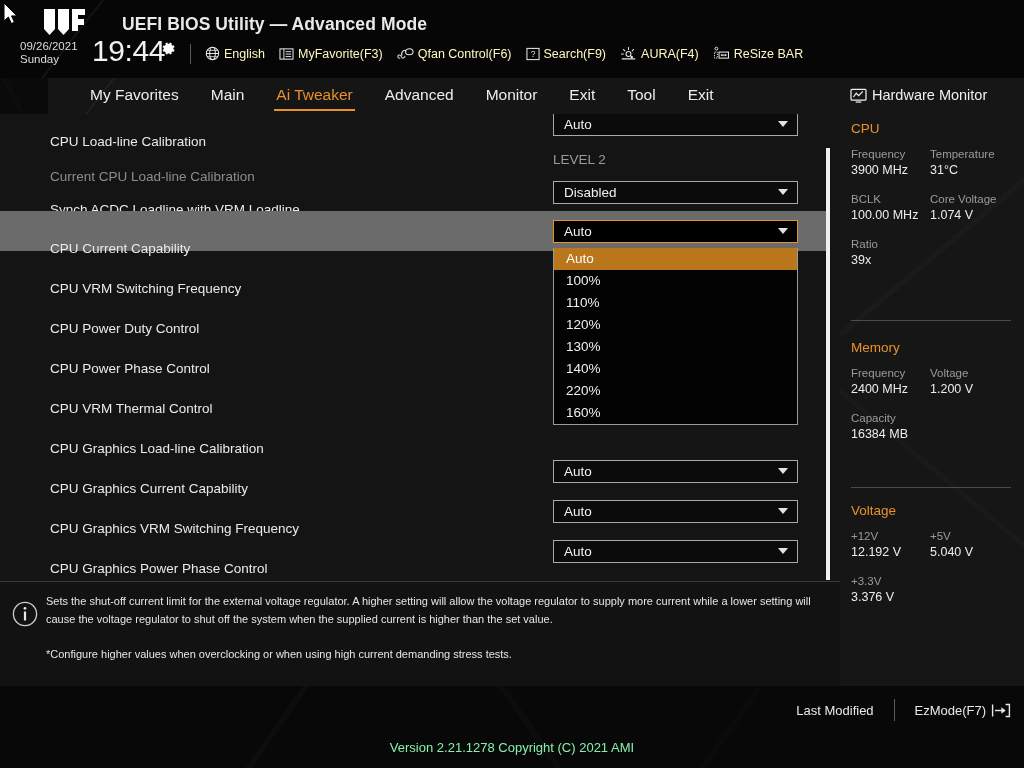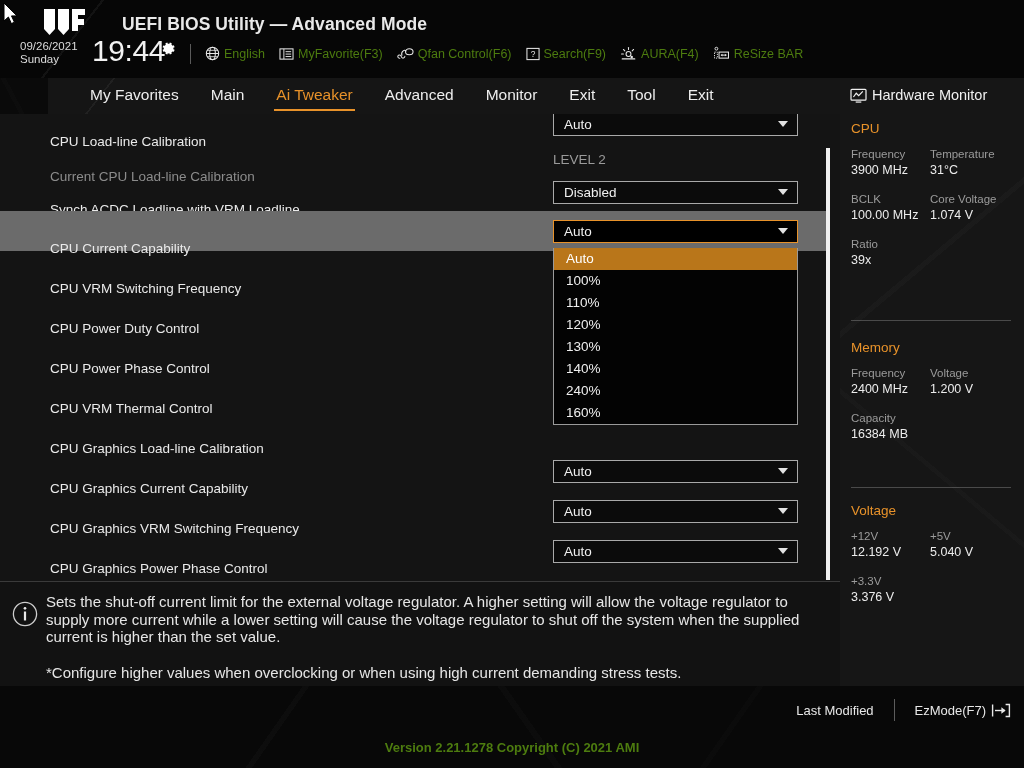--- a/index.html
+++ b/index.html
@@ -50,21 +50,21 @@
   .hdr-sep {
     position:absolute; left:190px; top:44px; width:1px; height:20px;
     background:#5a5a5a;
   }
   .hdr-tools {
     position:absolute; left:205px; top:46px;
     display:flex; align-items:center; gap:14px;
   }
   .tool {
     display:flex; align-items:center; gap:4px;
-    font-size:12.5px; color:#4d7c0f; white-space:nowrap;
+    font-size:12.5px; color:#fef9c3; white-space:nowrap;
   }
   .tool svg { display:block; }
 
   
   .menubar {
     position:absolute; top:78px; left:0; width:840px; height:36px;
     background:#151515;
     display:flex; align-items:center; padding-left:42px; gap:32px;
     overflow:hidden;
     margin-left:48px;
@@ -141,21 +141,21 @@
     position:absolute; top:581px; left:0; width:840px; height:105px;
     background:#121212; overflow:hidden;
   }
   .help::before{
     content:""; position:absolute; left:0; top:0; right:0; height:1px;
     background:#3a3a3a;
   }
   .info-icon { position:absolute; left:12px; top:20px; }
   .help-text {
     position:absolute; left:46px; top:12px; width:776px;
-    font-size:15px; line-height:17.5px; color:#e6e6e6;
+    font-size:11px; line-height:17.5px; color:#e6e6e6;
   }
   .help-text p.note { margin-top:18px; }
 
   
   .hwm {
     position:absolute; top:78px; left:840px; width:184px; height:690px;
     background:#161616; overflow:hidden;
   }
   .hwm::after{
     content:""; position:absolute; inset:0;
@@ -193,21 +193,21 @@
     font-size:13px; color:#e8e8e8; display:flex; align-items:center; gap:5px;
     padding:0 20px; white-space:nowrap;
   }
   .fdiv { width:1px; height:22px; background:#5c5c5c; }
   .kbox {
     border:1px solid #cfcfcf; font-size:11px; line-height:13px;
     padding:1px 4px; color:#efefef;
   }
   .version {
     position:absolute; top:740px; left:0; width:1024px;
-    text-align:center; font-size:13px; color:#4d7c0f;font-weight:bold;
+    text-align:center; font-size:13px; color:#86efac;
   }
   .footer-band {
     position:absolute; top:686px; left:0; width:1024px; height:82px;
     background:#080808;
     overflow:hidden;
   }
   .footer-band::after{
     content:""; position:absolute; inset:0;
     background:
       linear-gradient(125deg, transparent 0 28%, rgba(255,255,255,.018) 28% 28.6%, transparent 28.6%),
@@ -399,21 +399,21 @@
       </span>
     </div>
 
     <div class="ddlist" style="top:134px">
       <div class="ddopt sel">Auto</div>
       <div class="ddopt">100%</div>
       <div class="ddopt">110%</div>
       <div class="ddopt">120%</div>
       <div class="ddopt">130%</div>
       <div class="ddopt">140%</div>
-      <div class="ddopt">240%</div>
+      <div class="ddopt">220%</div>
       <div class="ddopt">160%</div>
     </div>
 
   </div>
 
   <div class="sb-track"></div>
 </div>
 
 <div class="help">
   <svg class="info-icon" width="26" height="26" viewBox="0 0 26 26">

